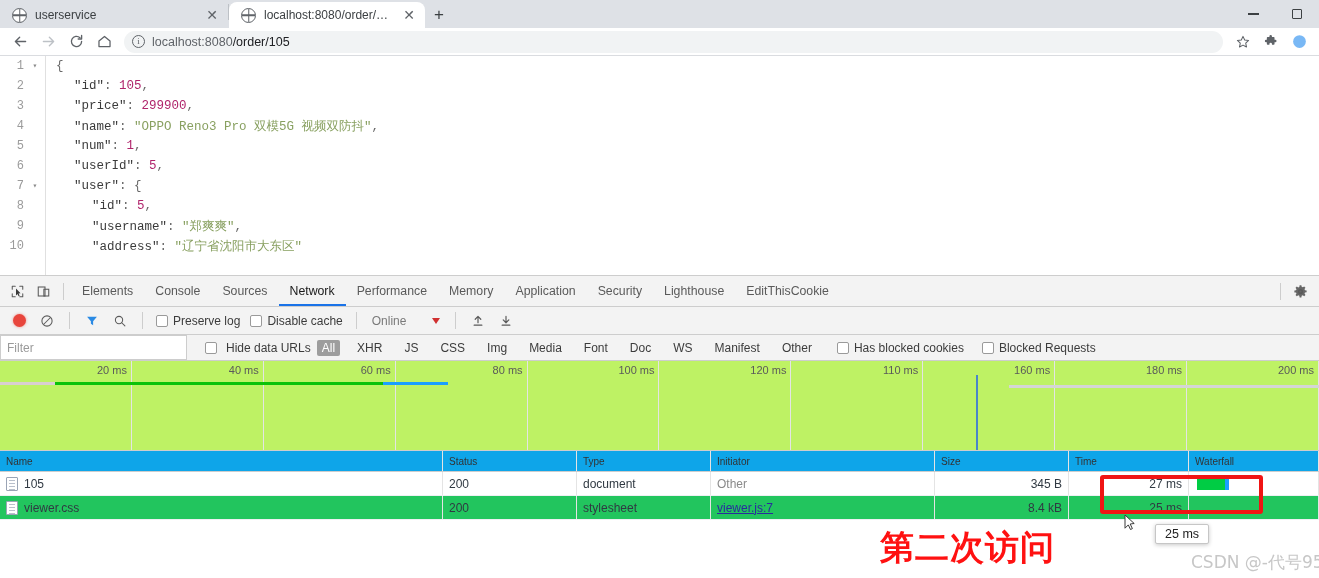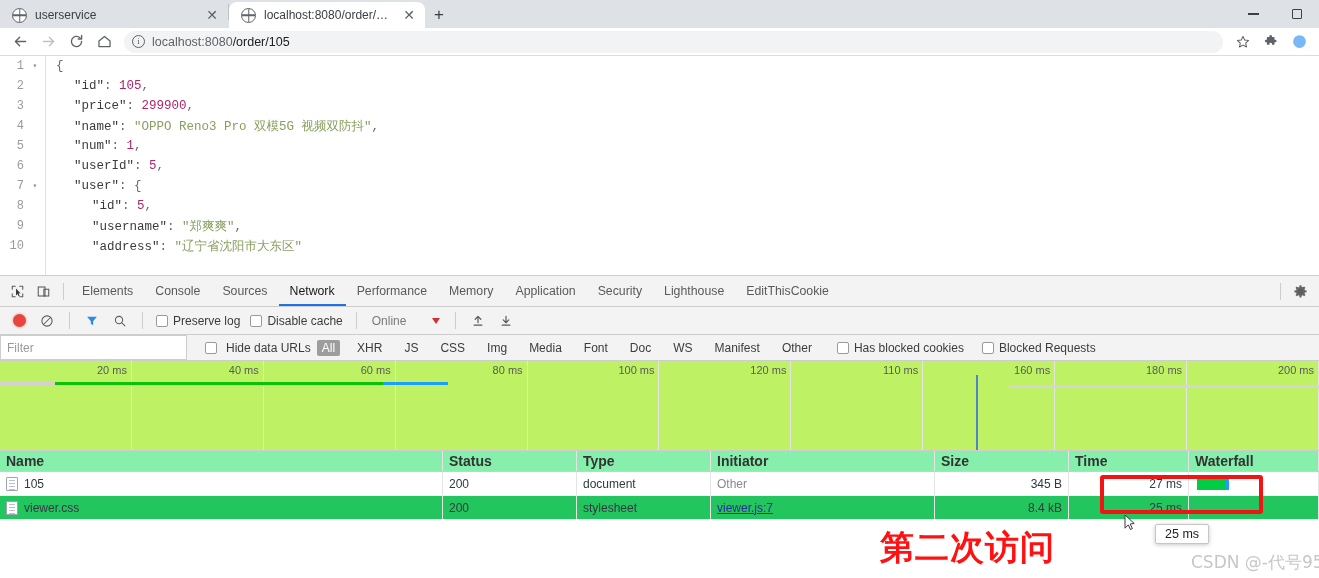--- a/index.html
+++ b/index.html
@@ -170,22 +170,22 @@
   .ov-tick span {
     position: absolute; right: 4px; top: 3px; font-size: 11px; color: #5a5a5a;
     white-space: nowrap;
   }
   .ov-bar { position: absolute; height: 3px; }
 
   
   .net-table { position: relative; height: 100%; background: #fff; }
   .nt-header {
     display: flex; height: 21px; align-items: center;
-    border-bottom: 1px solid #cdcdcd; background: #86efac;
-    font-size: 14px; color: #333; font-weight: bold;
+    border-bottom: 1px solid #cdcdcd; background: #0ea5e9;
+    font-size: 10px; color: #333;
   }
   .nt-row {
     display: flex; height: 24px; align-items: center; font-size: 12px;
     border-bottom: 1px solid #eef0f3;
   }
   .nt-row.alt { background: #22c55e; }
   .nt-cell { padding: 0 6px; overflow: hidden; white-space: nowrap; border-right: 1px solid #e4e4e4; height: 100%; display: flex; align-items: center; }
   .nt-cell.r { justify-content: flex-end; }
   .doc-icon {
     width: 12px; height: 14px; border: 1px solid #9aa4b5; border-radius: 1px;

